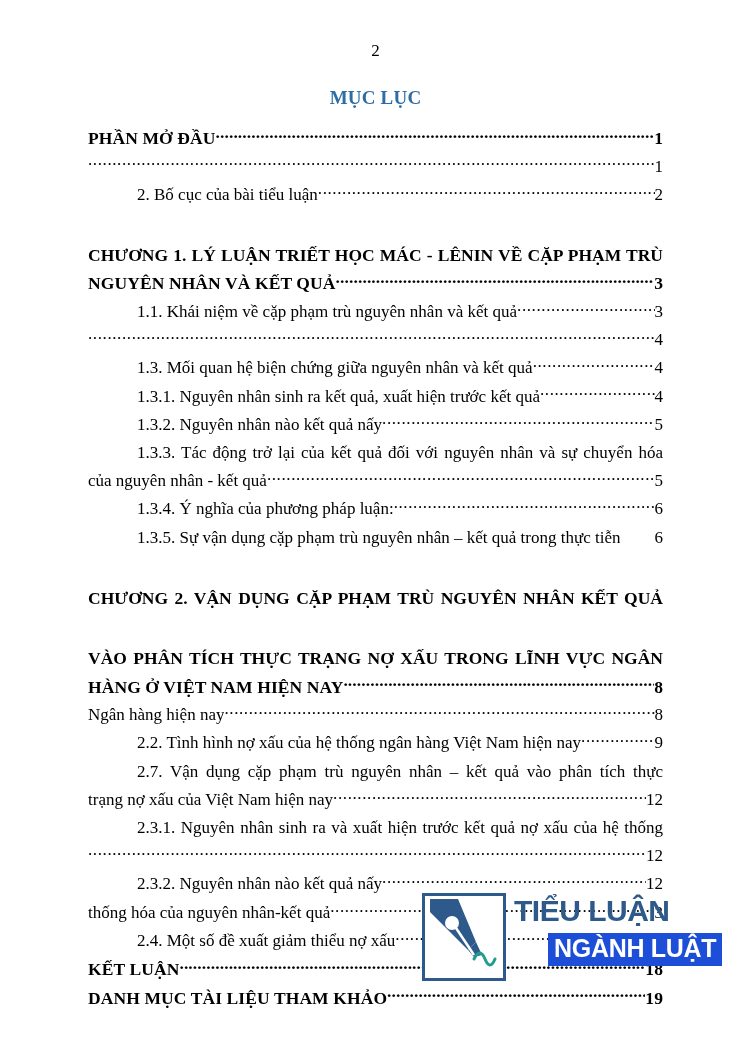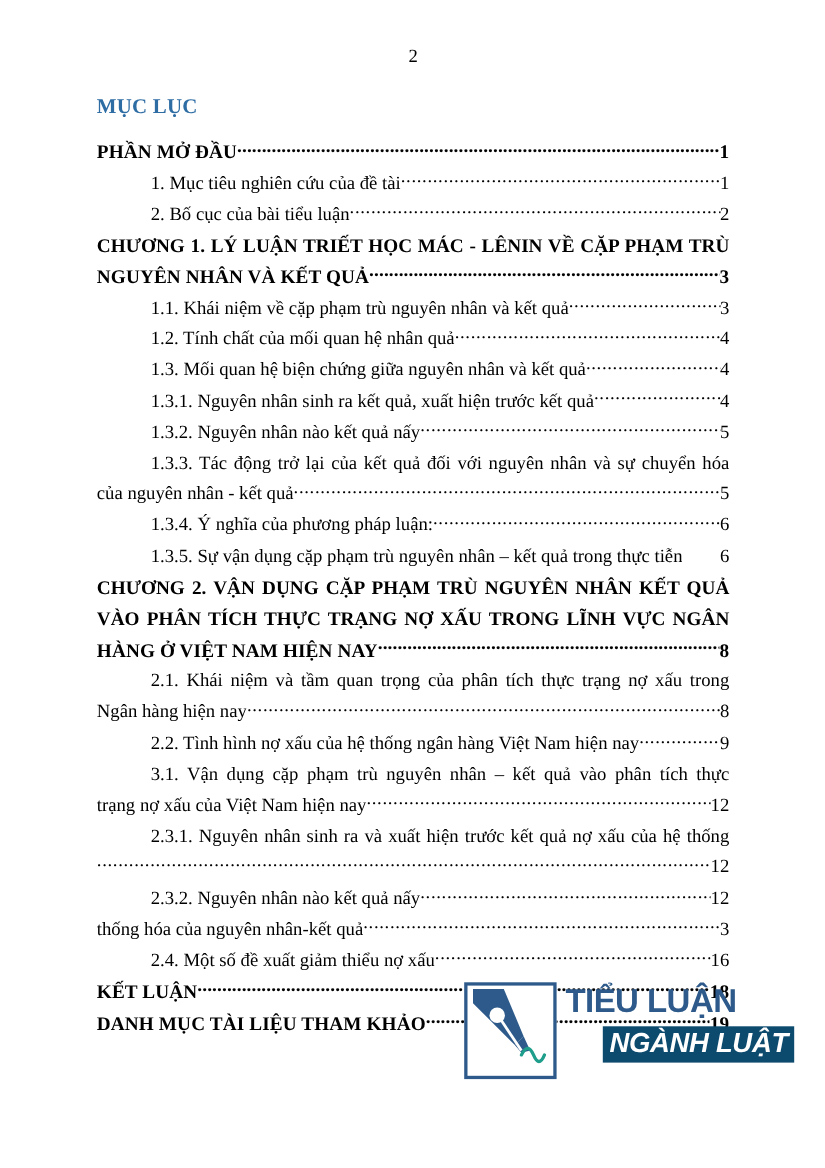--- a/index.html
+++ b/index.html
@@ -27,20 +27,21 @@
 
   .page-number {
     text-align: center;
     font-size: 17px;
     margin-top: 42px;
     margin-bottom: 0;
     line-height: 1;
   }
 
   .doc-title {
+    text-align: center;
     font-size: 19px;
     font-weight: bold;
     color: #2e6da4;
     margin-top: 29px;
     margin-bottom: 12px;
     line-height: 1;
     letter-spacing: 0.2px;
   }
 
   .toc {
@@ -121,20 +122,21 @@
     font-size: 17px;
     white-space: normal;
   }
   .justify-line.indent-first {
     text-indent: 49px;
   }
   .lvl-chapter .justify-line {
     font-weight: bold;
     font-size: 17.5px;
     line-height: 28.5px;
+    margin-top: 32px;
   }
 
   
   #watermark {
     position: absolute;
     left: 422px;
     top: 893px;
     width: 258px;
     height: 92px;
     pointer-events: none;
@@ -165,30 +167,29 @@
     font-size: 30px;
     color: #2d5a8a;
     letter-spacing: -0.5px;
     line-height: 1.05;
     white-space: nowrap;
   }
   .wm-nganhluat {
     position: absolute;
     left: 126px;
     top: 40px;
-    background: #0c4a6e;
+    background: #1d4ed8;
     color: #ffffff;
     font-family: "Liberation Sans", sans-serif;
     font-weight: bold;
     font-size: 25px;
     letter-spacing: -0.3px;
     padding: 2px 6px 4px 6px;
     line-height: 1.08;
     white-space: nowrap;
-    font-style: italic;
   }
 </style>
 </head>
 <body>
 
 <div id="page">
 
   <div id="content">
 
     <div class="page-number">2</div>
@@ -198,21 +199,20 @@
     <div class="toc" id="toc-root">
         <div class="toc-entry lvl-chapter">
           <div class="toc-line">
             <span class="toc-text">PHẦN MỞ ĐẦU</span>
             <span class="leader"></span>
             <span class="pageno">1</span>
           </div>
         </div>
         <div class="toc-entry lvl-sub">
           <div class="toc-line">
-            <span class="toc-text indent">1. Mục tiêu nghiên cứu của đề tài</span>
             <span class="leader"></span>
             <span class="pageno">1</span>
           </div>
         </div>
         <div class="toc-entry lvl-sub">
           <div class="toc-line">
             <span class="toc-text indent">2. Bố cục của bài tiểu luận</span>
             <span class="leader"></span>
             <span class="pageno">2</span>
           </div>
@@ -227,21 +227,20 @@
         </div>
         <div class="toc-entry lvl-sub">
           <div class="toc-line">
             <span class="toc-text indent">1.1. Khái niệm về cặp phạm trù nguyên nhân và kết quả</span>
             <span class="leader"></span>
             <span class="pageno">3</span>
           </div>
         </div>
         <div class="toc-entry lvl-sub">
           <div class="toc-line">
-            <span class="toc-text indent">1.2. Tính chất của mối quan hệ nhân quả </span>
             <span class="leader"></span>
             <span class="pageno">4</span>
           </div>
         </div>
         <div class="toc-entry lvl-sub">
           <div class="toc-line">
             <span class="toc-text indent">1.3. Mối quan hệ biện chứng giữa nguyên nhân và kết quả </span>
             <span class="leader"></span>
             <span class="pageno">4</span>
           </div>
@@ -285,36 +284,35 @@
         <div class="toc-entry lvl-chapter">
           <div class="justify-line">CHƯƠNG 2. VẬN DỤNG CẶP PHẠM TRÙ NGUYÊN NHÂN KẾT QUẢ</div>
           <div class="justify-line">VÀO PHÂN TÍCH THỰC TRẠNG NỢ XẤU TRONG LĨNH VỰC  NGÂN</div>
           <div class="toc-line">
             <span class="toc-text">HÀNG Ở VIỆT NAM HIỆN NAY </span>
             <span class="leader"></span>
             <span class="pageno">8</span>
           </div>
         </div>
         <div class="toc-entry lvl-sub">
-          <div class="justify-line indent-first">2.1. Khái niệm và tầm quan trọng của phân tích thực trạng nợ xấu trong</div>
           <div class="toc-line">
             <span class="toc-text">Ngân hàng hiện nay</span>
             <span class="leader"></span>
             <span class="pageno">8</span>
           </div>
         </div>
         <div class="toc-entry lvl-sub">
           <div class="toc-line">
             <span class="toc-text indent">2.2. Tình hình nợ xấu của hệ thống ngân hàng Việt Nam hiện nay </span>
             <span class="leader"></span>
             <span class="pageno">9</span>
           </div>
         </div>
         <div class="toc-entry lvl-sub">
-          <div class="justify-line indent-first">3.1. Vận dụng cặp phạm trù nguyên nhân – kết quả vào phân tích thực</div>
+          <div class="justify-line indent-first">2.7. Vận dụng cặp phạm trù nguyên nhân – kết quả vào phân tích thực</div>
           <div class="toc-line">
             <span class="toc-text">trạng nợ xấu của Việt Nam hiện nay </span>
             <span class="leader"></span>
             <span class="pageno">12</span>
           </div>
         </div>
         <div class="toc-entry lvl-sub">
           <div class="justify-line indent-first">2.3.1. Nguyên nhân sinh ra và xuất hiện trước kết quả nợ xấu của hệ thống</div>
           <div class="toc-line">
             <span class="leader"></span>

